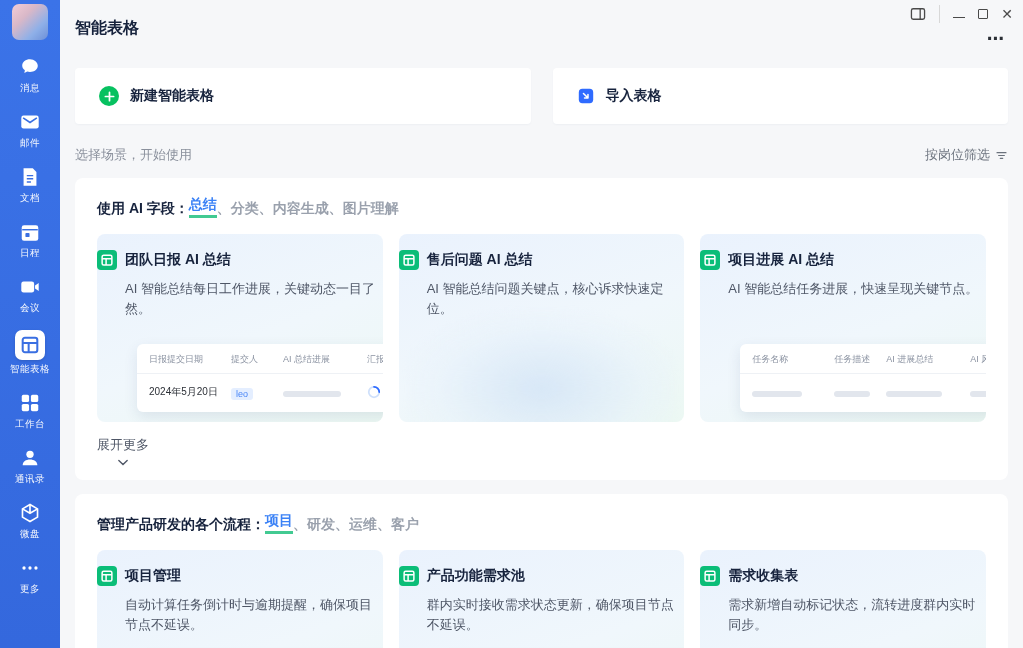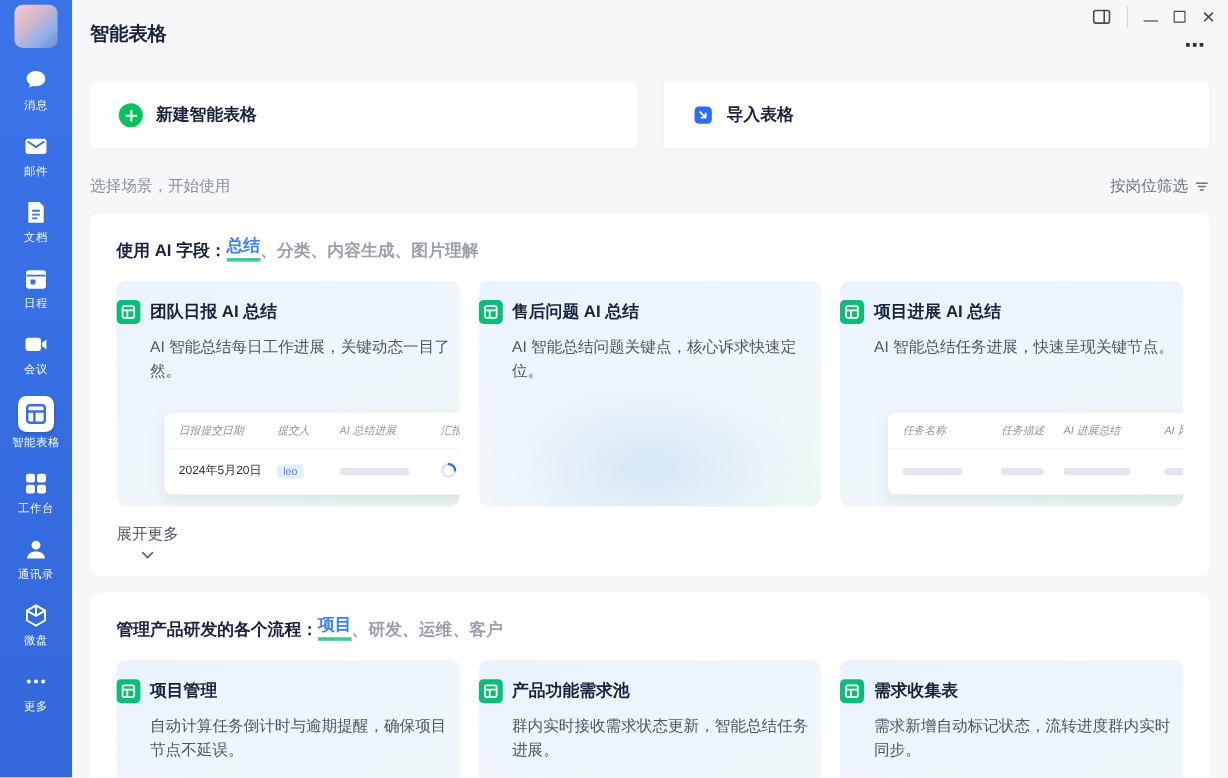--- a/index.html
+++ b/index.html
@@ -93,21 +93,21 @@
     margin: 9px 4px 0 28px; font-size: 13px; color: #4e5666; line-height: 1.55;
     position: relative; z-index: 2;
   }
   
   .preview {
     position: absolute; left: 40px; right: -14px; bottom: 10px;
     background: #fff; border-radius: 6px;
     box-shadow: 0 5px 14px rgba(40,60,110,.10);
     z-index: 1;
   }
-  .ph-row { display: flex; align-items: center; padding: 9px 12px 7px; border-bottom: 1px solid #eef1f5; font-style: italic; }
+  .ph-row { display: flex; align-items: center; padding: 9px 12px 7px; border-bottom: 1px solid #eef1f5; }
   .ph-cell { font-size: 9px; color: #8a92a1; white-space: nowrap; overflow: hidden; }
   .pd-row { display: flex; align-items: center; padding: 9px 12px 11px; }
   .w1 { width: 82px; flex-shrink: 0; }
   .w2 { width: 52px; flex-shrink: 0; }
   .w3 { width: 84px; flex-shrink: 0; }
   .w4 { flex: 1; }
   .pd-date { font-size: 10px; color: #2b2f36; white-space: nowrap; }
   .chip {
     background: #e4eeff; color: #4a86f7; font-size: 9px;
     padding: 1px 5px; border-radius: 3px; display: inline-block;
@@ -420,21 +420,21 @@
       <div class="card">
         <div class="card-head">
           <span class="tbl-ic">
             <svg viewBox="0 0 16 16" width="12" height="12">
                 <rect x="1.5" y="1.5" width="13" height="13" rx="2" fill="none" stroke="#fff" stroke-width="2"></rect>
                 <path d="M1.5 6.2h13M6.8 6.2v8.3" stroke="#fff" stroke-width="2"></path>
               </svg>
           </span>
           <span class="card-title">产品功能需求池</span>
         </div>
-        <div class="card-desc">群内实时接收需求状态更新，智能总结任务进展。</div>
+        <div class="card-desc">群内实时接收需求状态更新，确保项目节点不延误。</div>
         <div class="strip"></div>
       </div>
 
       <div class="card">
         <div class="card-head">
           <span class="tbl-ic">
             <svg viewBox="0 0 16 16" width="12" height="12">
                 <rect x="1.5" y="1.5" width="13" height="13" rx="2" fill="none" stroke="#fff" stroke-width="2"></rect>
                 <path d="M1.5 6.2h13M6.8 6.2v8.3" stroke="#fff" stroke-width="2"></path>
               </svg>

